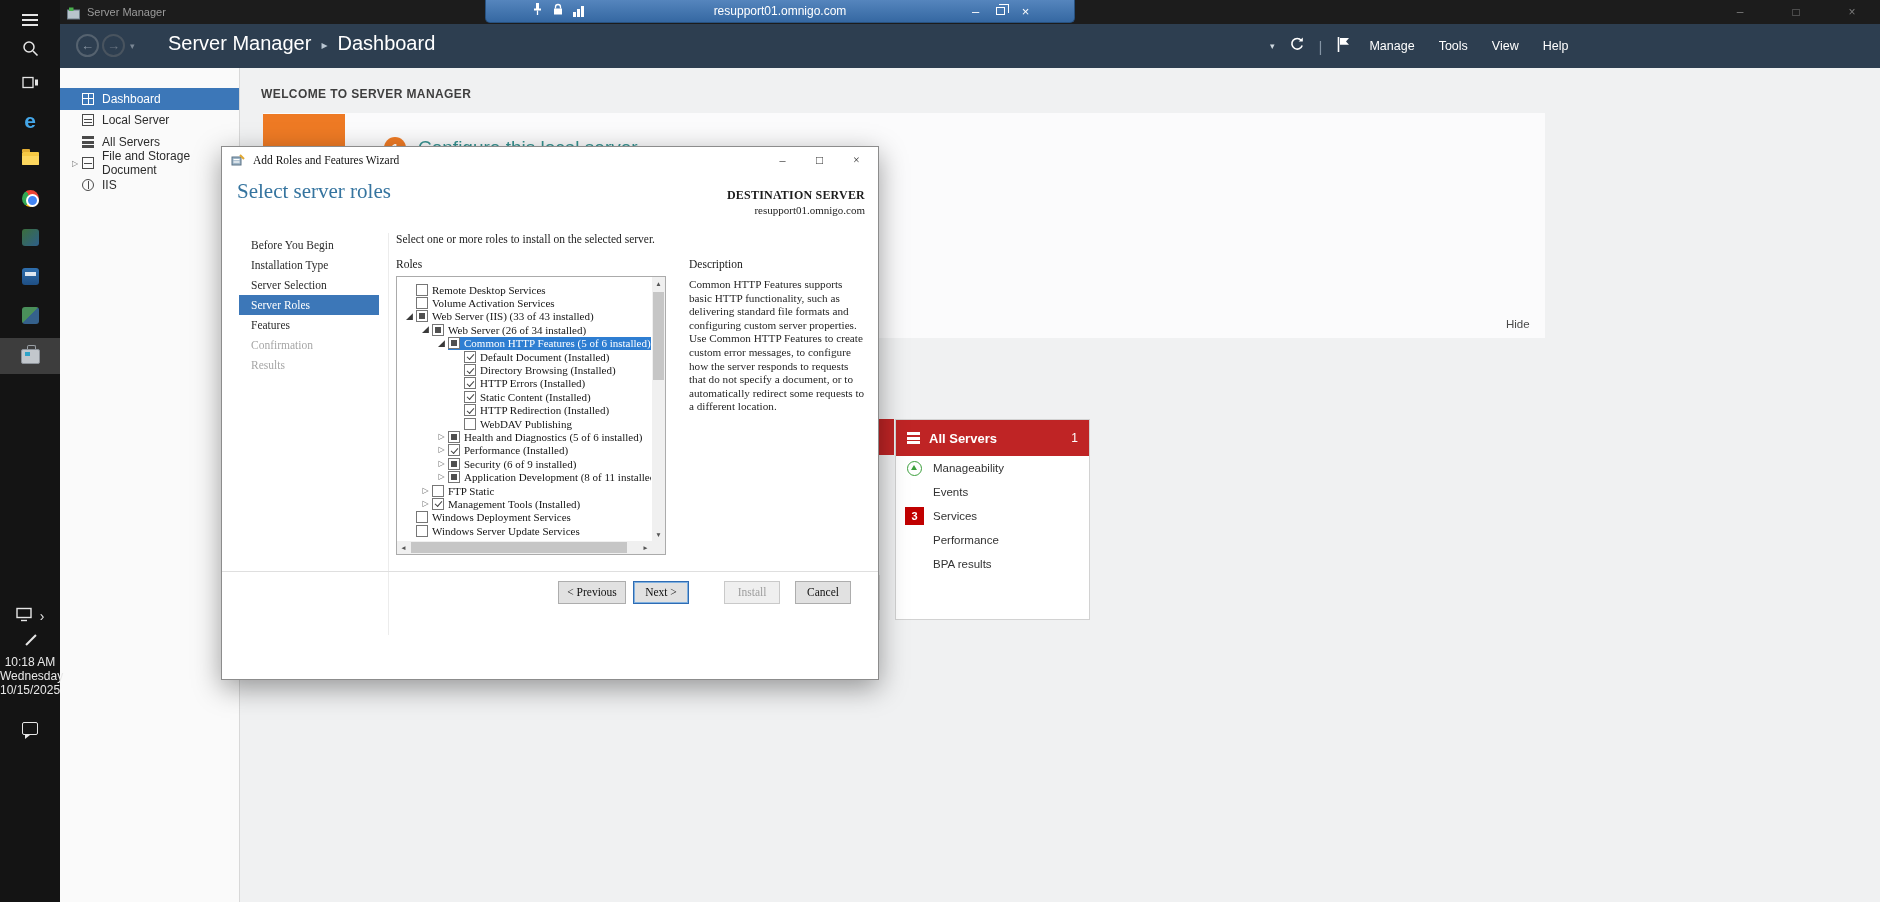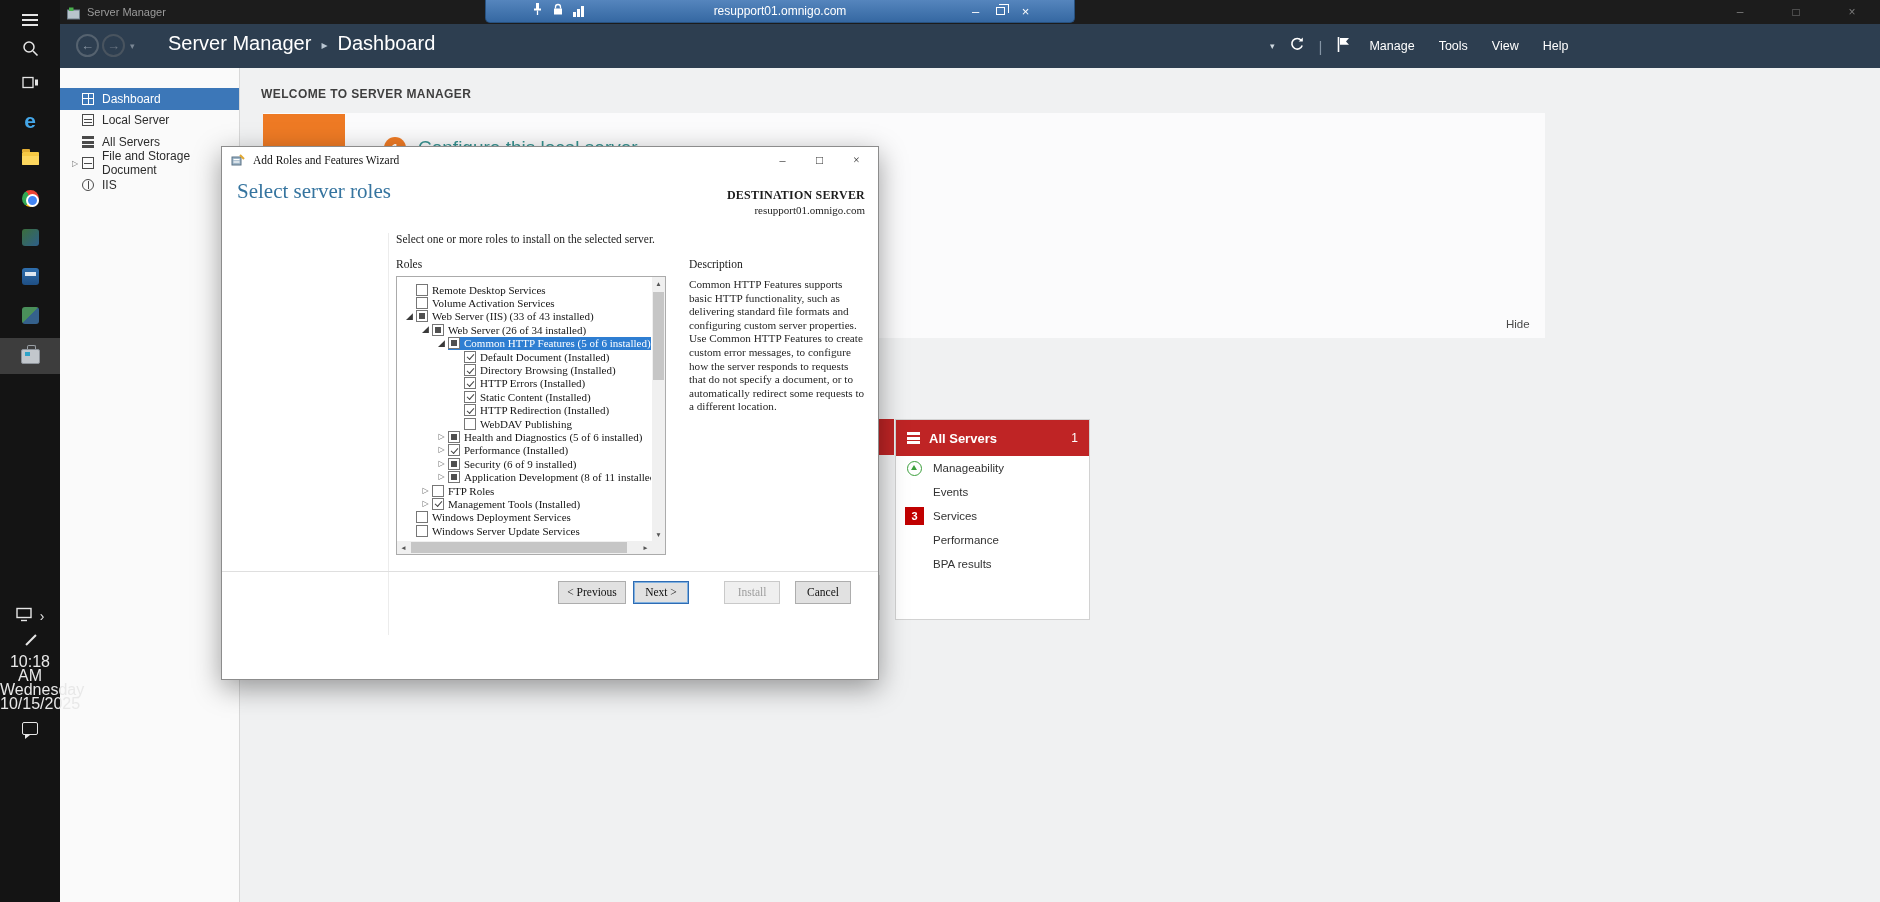--- a/index.html
+++ b/index.html
@@ -175,21 +175,21 @@
   .i-app2::after{content:"";position:absolute;left:3px;top:4px;right:3px;height:4px;background:rgba(255,255,255,.85);}
   .i-app3{width:17px;height:17px;border-radius:3px;background:linear-gradient(135deg,#4a8f5a 0 50%,#35618c 50% 100%);}
   .i-sm{width:19px;height:15px;background:#c2c7cc;border:1px solid #8d939a;border-radius:2px;position:relative;}
   .i-sm::before{content:"";position:absolute;top:-5px;left:5px;width:7px;height:3px;
     border:1.5px solid #9aa0a6;border-bottom:none;border-radius:2px 2px 0 0;}
   .i-sm::after{content:"";position:absolute;top:2px;left:3px;width:5px;height:4px;background:#2fa3c8;}
   .i-chev{color:#e6e6e6;font-size:14px;line-height:1;}
   .i-pen{width:16px;height:16px;position:relative;}
   .i-pen::after{content:"";position:absolute;left:2px;top:7px;width:14px;height:2px;background:#e6e6e6;transform:rotate(-45deg);}
   .tb-clock{position:absolute;left:0;top:655px;width:60px;text-align:center;color:#e8e8e8;
-    font-size:16px;line-height:14px;}
+    font-size:12px;line-height:14px;}
   .i-ac{width:16px;height:13px;border:1.5px solid #e6e6e6;border-radius:2px;position:relative;}
   .i-ac::after{content:"";position:absolute;left:2px;bottom:-5.5px;width:0;height:0;
     border-top:4px solid #e6e6e6;border-right:5px solid transparent;}
 </style>
 </head>
 <body>
 
 <div class="screen">
 
   <div class="titlebar">
@@ -333,20 +333,29 @@
         <span>×</span>
       </div>
     </div>
 
     <div class="wz-heading">Select server roles</div>
     <div class="wz-dest">
       <div class="d1">DESTINATION SERVER</div>
       <div class="d2">resupport01.omnigo.com</div>
     </div>
 
+    <div class="wz-nav">
+      <div class="wnav">Before You Begin</div>
+      <div class="wnav">Installation Type</div>
+      <div class="wnav">Server Selection</div>
+      <div class="wnav sel">Server Roles</div>
+      <div class="wnav">Features</div>
+      <div class="wnav dis">Confirmation</div>
+      <div class="wnav dis">Results</div>
+    </div>
     <div class="wz-vline"></div>
 
     <div class="wz-instruction">Select one or more roles to install on the selected server.</div>
     <div class="wz-roles-label">Roles</div>
     <div class="wz-desc-label">Description</div>
     <div class="wz-desc">Common HTTP Features supports basic HTTP functionality, such as delivering standard file formats and configuring custom server properties. Use Common HTTP Features to create custom error messages, to configure how the server responds to requests that do not specify a document, or to automatically redirect some requests to a different location.</div>
 
     <div class="treebox">
       <div class="tree-rows">
 
@@ -452,21 +461,21 @@
           <span class="exp">▷</span>
           <span class="rw">
               <span class="cb pa"></span>
               <span class="lbl">Application Development (8 of 11 installed)</span>
             </span>
         </div>
         <div class="trow lvl1">
           <span class="exp">▷</span>
           <span class="rw">
               <span class="cb"></span>
-              <span class="lbl">FTP Roles</span>
+              <span class="lbl">FTP Static</span>
             </span>
         </div>
         <div class="trow lvl1">
           <span class="exp">▷</span>
           <span class="rw">
               <span class="cb ch"></span>
               <span class="lbl">Management Tools (Installed)</span>
             </span>
         </div>
         <div class="trow lvl0">

